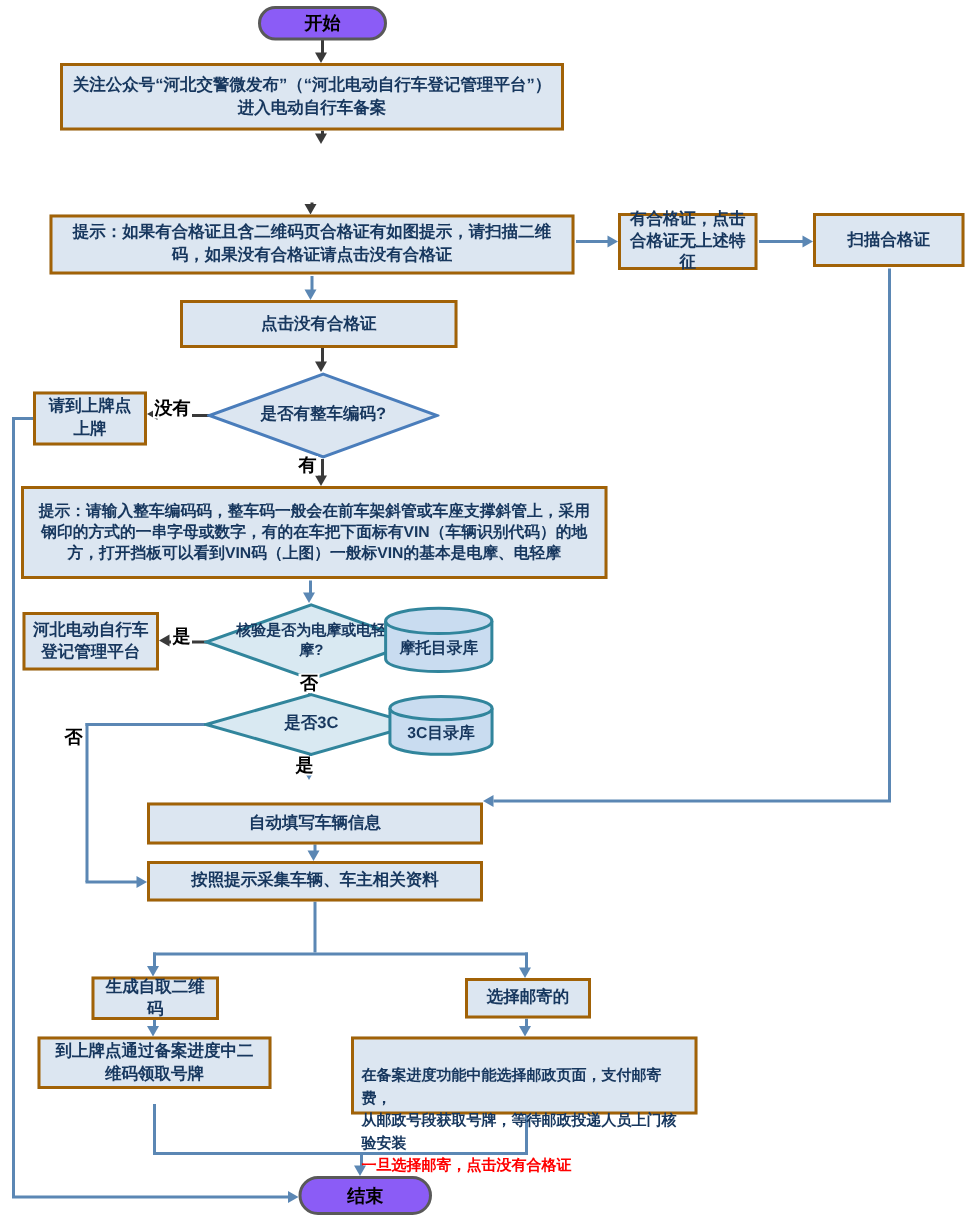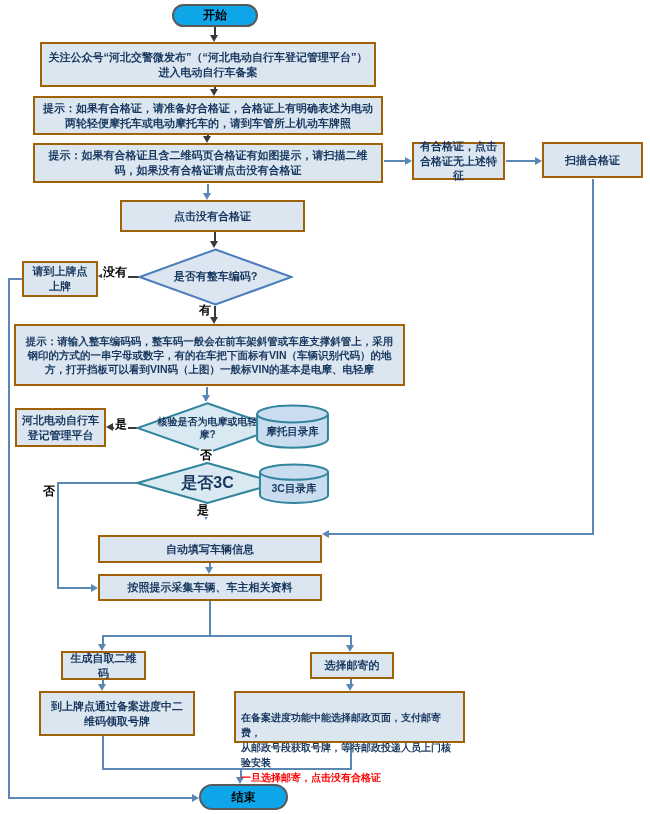--- a/index.html
+++ b/index.html
@@ -15,21 +15,21 @@
   .arr.left{border-top:4px solid transparent;border-bottom:4px solid transparent;border-right:7px solid currentColor;}
   .arr.right{border-top:4px solid transparent;border-bottom:4px solid transparent;border-left:7px solid currentColor;}
   .blue{color:#5b87b4;} .dark{color:#3a3a3a;}
   
   .box{
     position:absolute;background:#dce6f1;border:2px solid #a16207;box-sizing:border-box;
     color:#17375e;font-weight:bold;font-size:11px;line-height:1.35;
     display:flex;align-items:center;justify-content:center;text-align:center;padding:2px 5px;
   }
   .capsule{
-    position:absolute;background:#0ea5e9;border:2.5px solid #595959;border-radius:14px;box-sizing:border-box;
+    position:absolute;background:#8b5cf6;border:2.5px solid #595959;border-radius:14px;box-sizing:border-box;
     color:#000;font-weight:bold;font-size:12px;display:flex;align-items:center;justify-content:center;
   }
   .dnode,.cyl{position:absolute;}
   .dnode svg,.cyl svg{position:absolute;left:0;top:0;width:100%;height:100%;}
   .dnode .txt{
     position:absolute;left:0;right:0;top:50%;transform:translateY(-50%);
     color:#17375e;font-weight:bold;text-align:center;line-height:1.25;
   }
   .cyl .txt{
     position:absolute;left:0;right:0;top:46%;
@@ -124,23 +124,20 @@
   <div class="arr down blue" style="left:236px;top:777px;"></div>
 
   <div class="capsule" style="left:172px;top:4px;width:86px;height:23px;">
     <span>开始</span>
   </div>
 
   <div class="box" style="left:40px;top:42px;width:336px;height:45px;">
     <span>关注公众号“河北交警微发布”（“河北电动自行车登记管理平台”）进入电动自行车备案</span>
   </div>
 
-  <div class="box" style="left:33px;top:96px;width:350px;height:39px;">
-    <span>提示：如果有合格证，请准备好合格证，合格证上有明确表述为电动两轮轻便摩托车或电动摩托车的，请到车管所上机动车牌照</span>
-  </div>
 
   <div class="box" style="left:33px;top:143px;width:350px;height:40px;">
     <span>提示：如果有合格证且含二维码页合格证有如图提示，请扫描二维码，如果没有合格证请点击没有合格证</span>
   </div>
 
   <div class="box" style="left:412px;top:142px;width:93px;height:38px;">
     <span>有合格证，点击合格证无上述特征</span>
   </div>
 
   <div class="box" style="left:542px;top:142px;width:101px;height:36px;">
@@ -182,21 +179,21 @@
   </div>
 
   <div class="box" style="left:15px;top:408px;width:91px;height:39px;">
     <span>河北电动自行车登记管理平台</span>
   </div>
 
   <div class="dnode" style="left:136px;top:462px;width:143px;height:42px;">
     <svg viewBox="0 0 100 40" preserveAspectRatio="none">
       <polygon points="50,1 99,20 50,39 1,20" fill="#d9e9f2" stroke="#31859c" stroke-width="2" vector-effect="non-scaling-stroke"></polygon>
     </svg>
-    <span class="txt" style="font-size:16px;">是否3C</span>
+    <span class="txt" style="font-size:11px;">是否3C</span>
   </div>
 
   <div class="cyl" style="left:257px;top:463px;width:74px;height:42px;">
     <svg viewBox="0 0 100 60" preserveAspectRatio="none">
       <path d="M4,13 v33 a46,11 0 0 0 92,0 v-33" fill="#c9dcf0" stroke="#31859c" stroke-width="2" vector-effect="non-scaling-stroke"></path>
       <ellipse cx="50" cy="13" rx="46" ry="11" fill="#c9dcf0" stroke="#31859c" stroke-width="2" vector-effect="non-scaling-stroke"></ellipse>
     </svg>
     <span class="txt">3C目录库</span>
   </div>
 
@@ -209,21 +206,21 @@
   </div>
 
   <div class="box" style="left:61px;top:651px;width:85px;height:29px;">
     <span>生成自取二维码</span>
   </div>
 
   <div class="box" style="left:310px;top:652px;width:84px;height:27px;">
     <span>选择邮寄的</span>
   </div>
 
-  <div class="box" style="left:39px;top:691px;width:156px;height:45px;">
+  <div class="box" style="left:25px;top:691px;width:156px;height:35px;">
     <span>到上牌点通过备案进度中二维码领取号牌</span>
   </div>
 
   <div class="box mailbox" style="left:234px;top:691px;width:231px;height:52px;">
     <span>在备案进度功能中能选择邮政页面，支付邮寄费，</span>
     <span>从邮政号段获取号牌，等待邮政投递人员上门核验安装</span>
     <span class="red">一旦选择邮寄，点击没有合格证</span>
   </div>
 
   <div class="capsule" style="left:199px;top:784px;width:89px;height:26px;">

